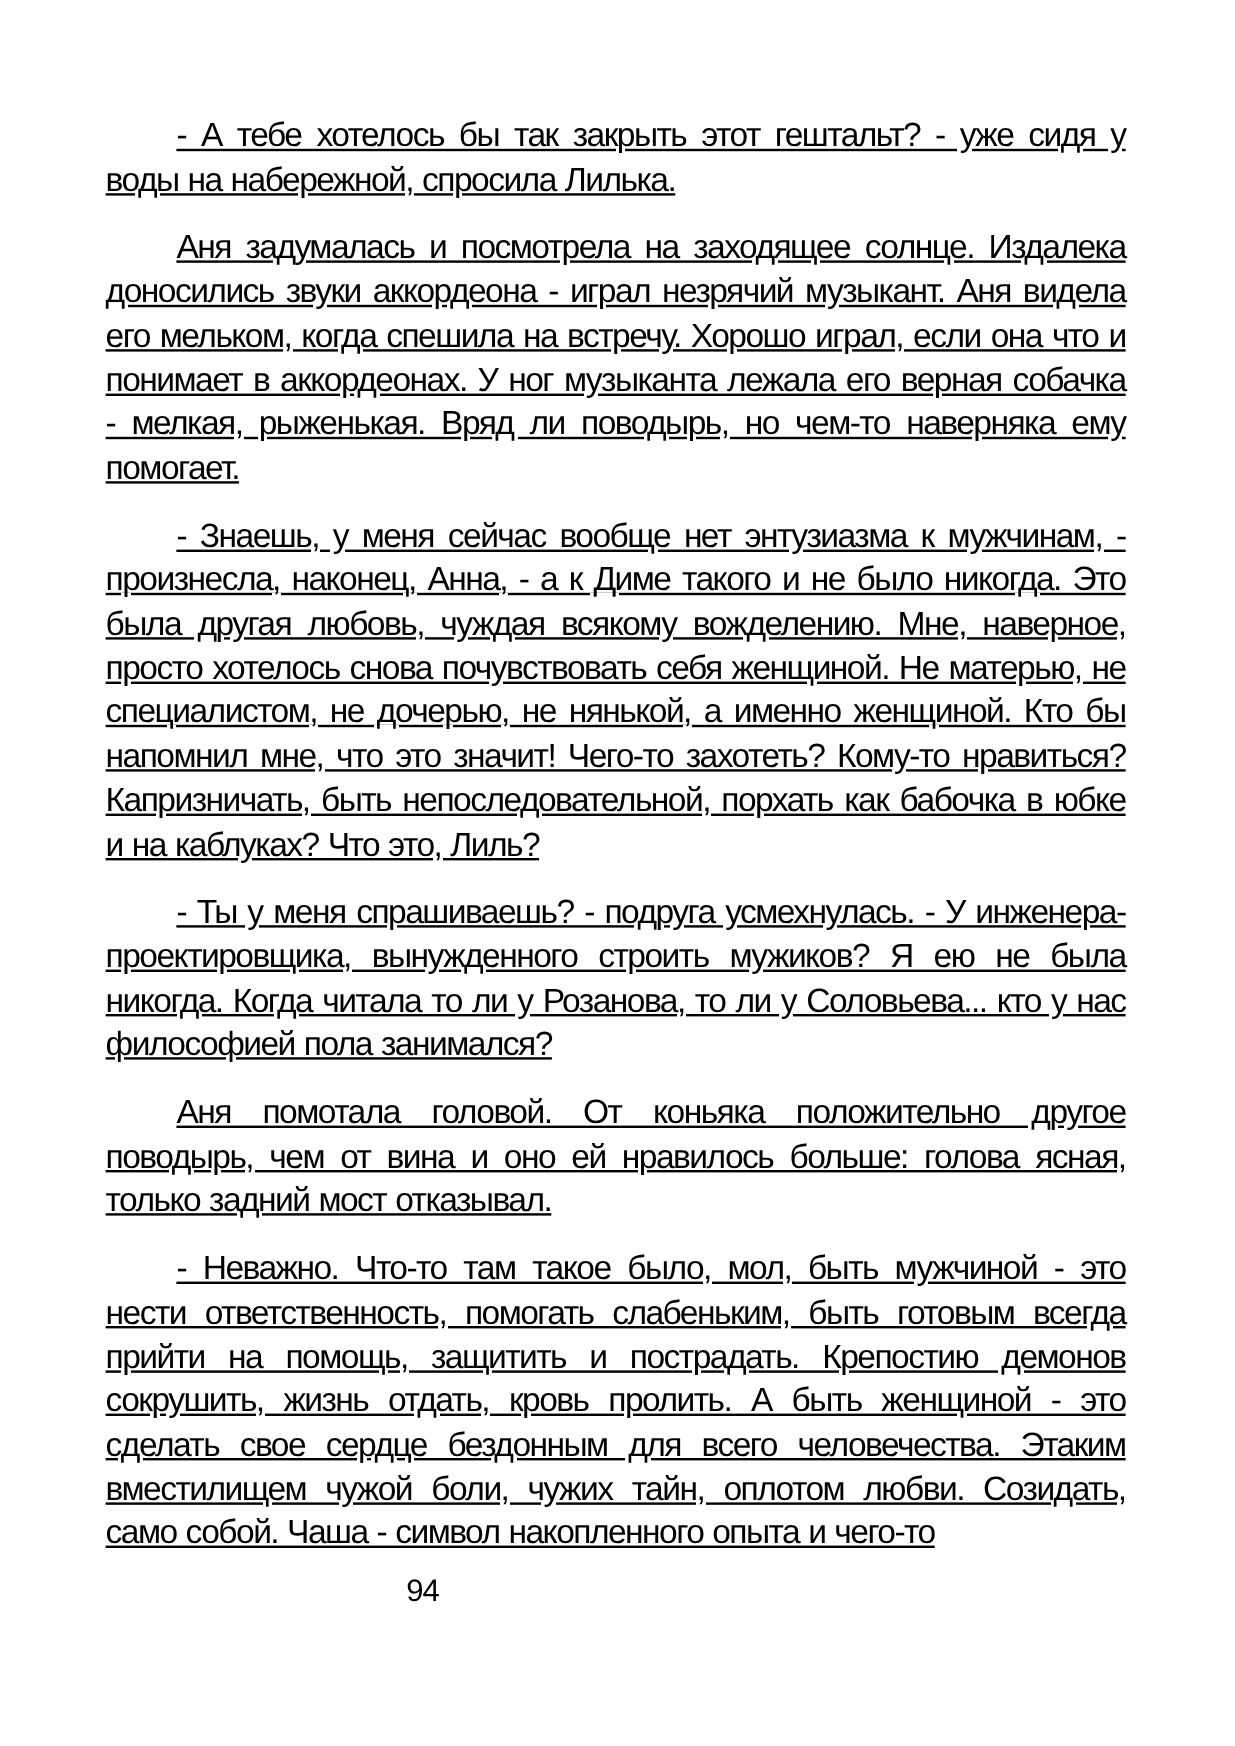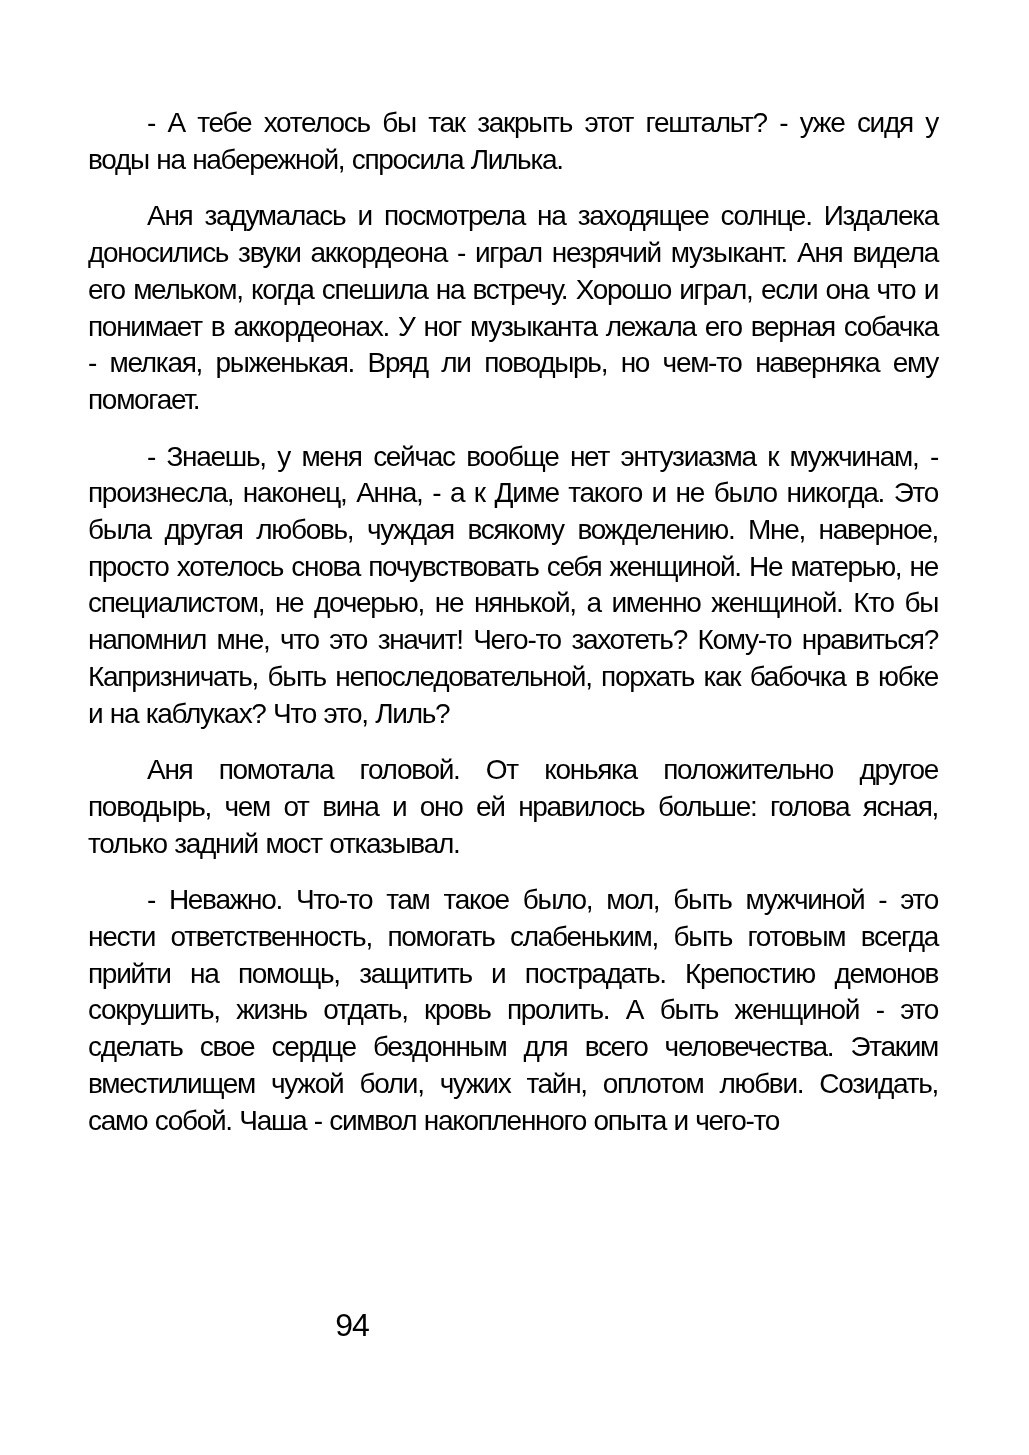--- a/index.html
+++ b/index.html
@@ -20,45 +20,47 @@
     inset: 0;
     background: #ffffff;
   }
   .text-block {
     position: absolute;
     left: 88px;
     top: 93px;
     width: 850px;
   }
   .text-block p {
-    margin: 12px 0 20px 0;
+    margin: 2px 0 20px 0;
     font-size: 28px;
     line-height: 36.7px;
     letter-spacing: -1.3px;
     text-align: justify;
     text-indent: 59px;
     word-spacing: 1px;
     color: #000000;
+    text-decoration: underline;
   }
   .page-number {
     position: absolute;
     top: 1310px;
     left: 352px;
     transform: translateX(-50%);
-    font-size: 32px;
+    font-size: 26px;
     line-height: 30px;
     letter-spacing: -1px;
     color: #000000;
   }
 </style>
 </head>
 <body>
 
 <main class="page">
   <section class="text-block">
     <p>- А тебе хотелось бы так закрыть этот гештальт? - уже сидя у воды на набережной, спросила Лилька.</p>
     <p>Аня задумалась и посмотрела на заходящее солнце. Издалека доносились звуки аккордеона - играл незрячий музыкант. Аня видела его мельком, когда спешила на встречу. Хорошо играл, если она что и понимает в аккордеонах. У ног музыканта лежала его верная собачка - мелкая, рыженькая. Вряд ли поводырь, но чем-то наверняка ему помогает.</p>
     <p>- Знаешь, у меня сейчас вообще нет энтузиазма к мужчинам, - произнесла, наконец, Анна, - а к Диме такого и не было никогда. Это была другая любовь, чуждая всякому вожделению. Мне, наверное, просто хотелось снова почувствовать себя женщиной. Не матерью, не специалистом, не дочерью, не нянькой, а именно женщиной. Кто бы напомнил мне, что это значит! Чего-то захотеть? Кому-то нравиться? Капризничать, быть непоследовательной, порхать как бабочка в юбке и на каблуках? Что это, Лиль?</p>
+    <p>- Ты у меня спрашиваешь? - подруга усмехнулась. - У инженера-проектировщика, вынужденного строить мужиков? Я ею не была никогда. Когда читала то ли у Розанова, то ли у Соловьева... кто у нас философией пола занимался?</p>
     <p>Аня помотала головой. От коньяка положительно другое поводырь, чем от вина и оно ей нравилось больше: голова ясная, только задний мост отказывал.</p>
     <p>- Неважно. Что-то там такое было, мол, быть мужчиной - это нести ответственность, помогать слабеньким, быть готовым всегда прийти на помощь, защитить и пострадать. Крепостию демонов сокрушить, жизнь отдать, кровь пролить. А быть женщиной - это сделать свое сердце бездонным для всего человечества. Этаким вместилищем чужой боли, чужих тайн, оплотом любви. Созидать, само собой. Чаша - символ накопленного опыта и чего-то</p>
   </section>
   <div class="page-number">94</div>
 </main>
 
 </body></html>

